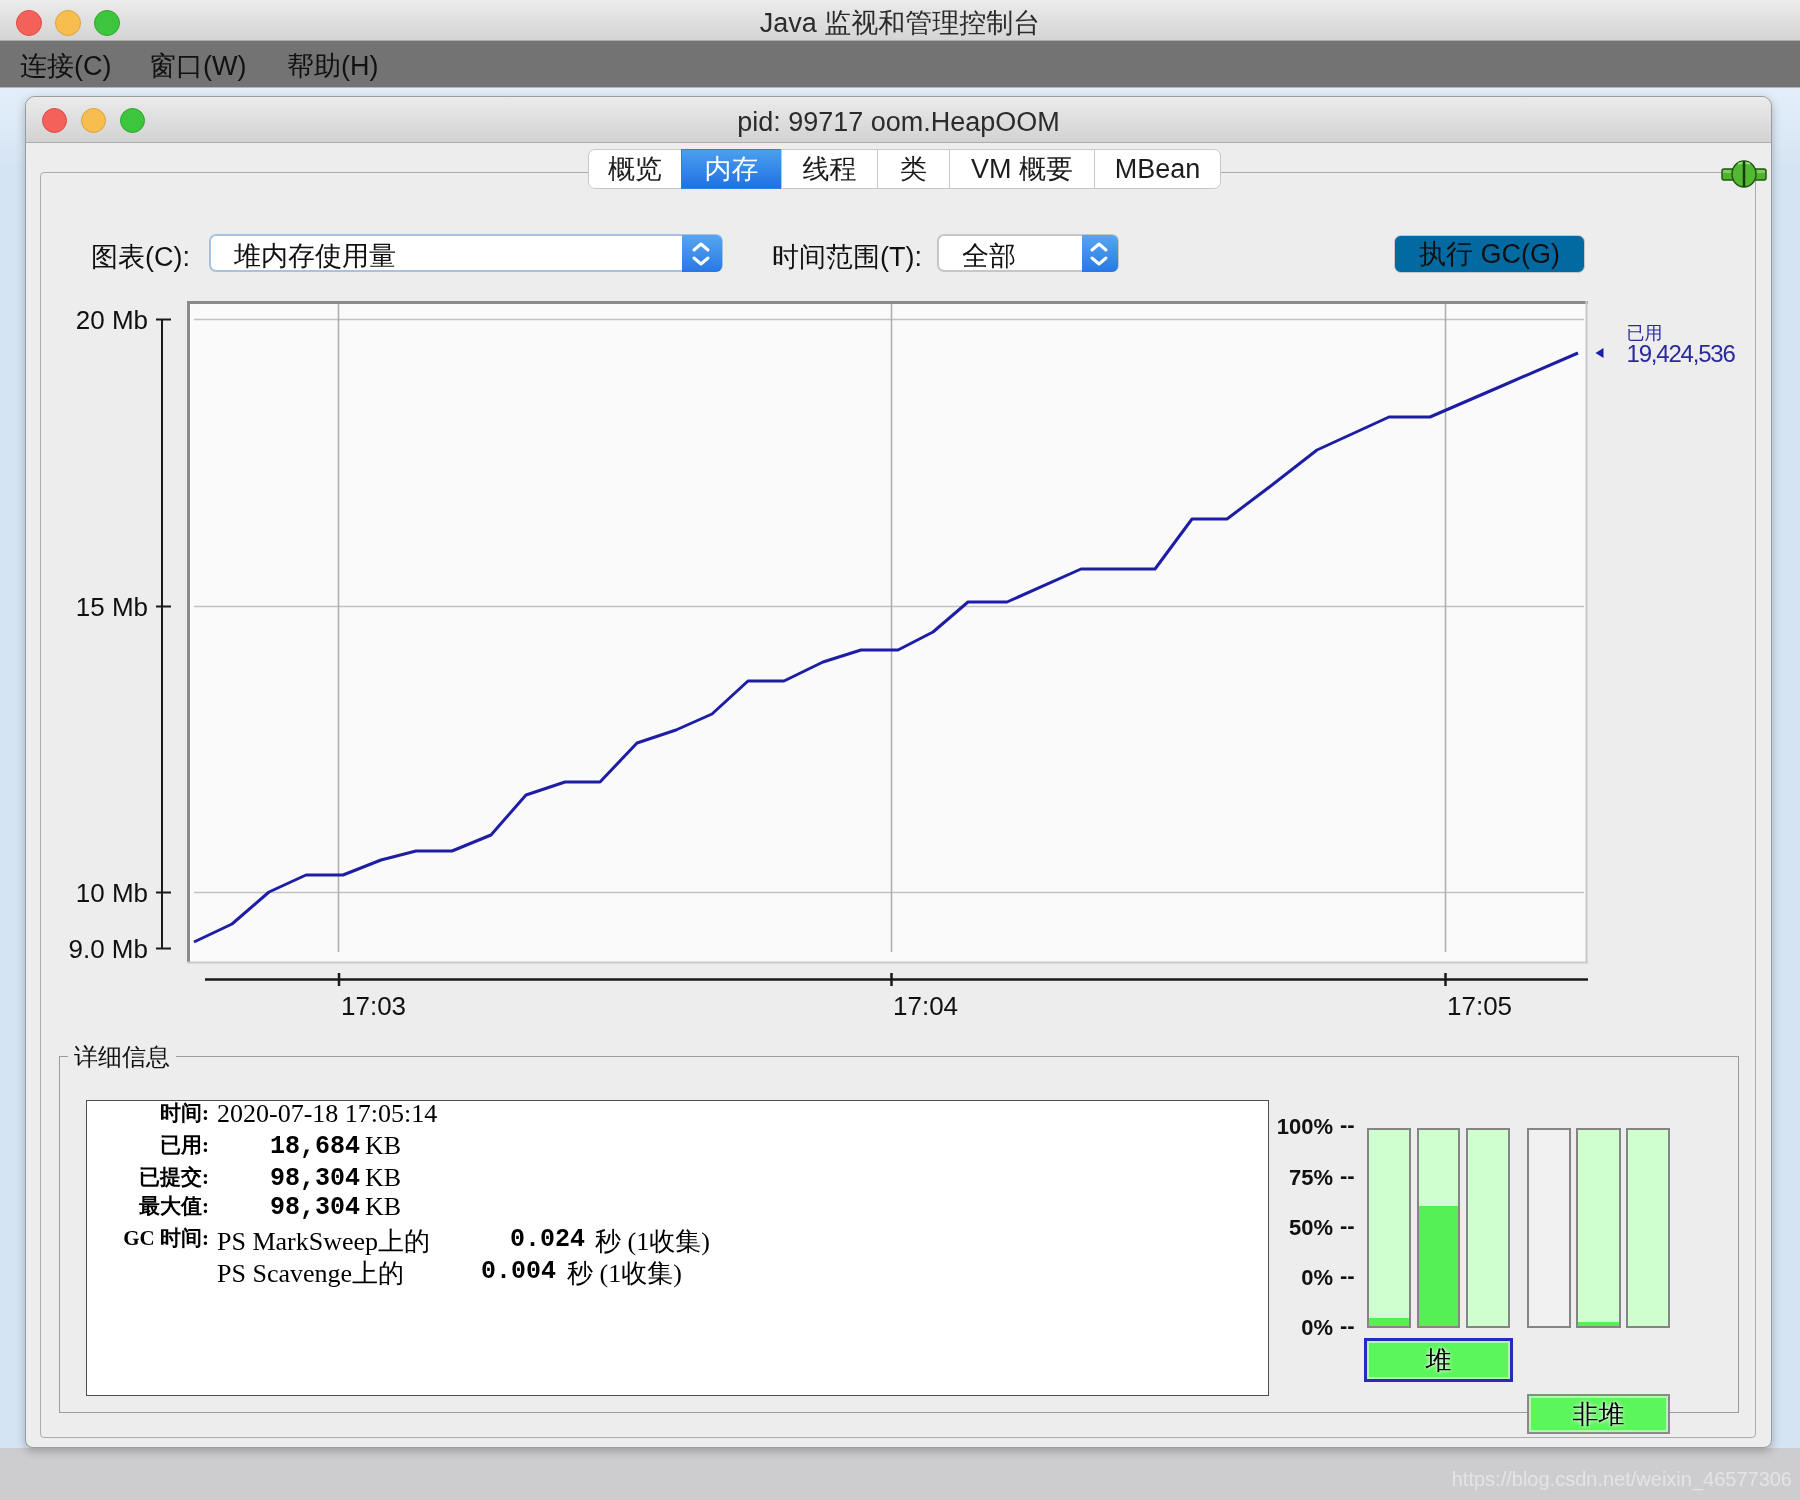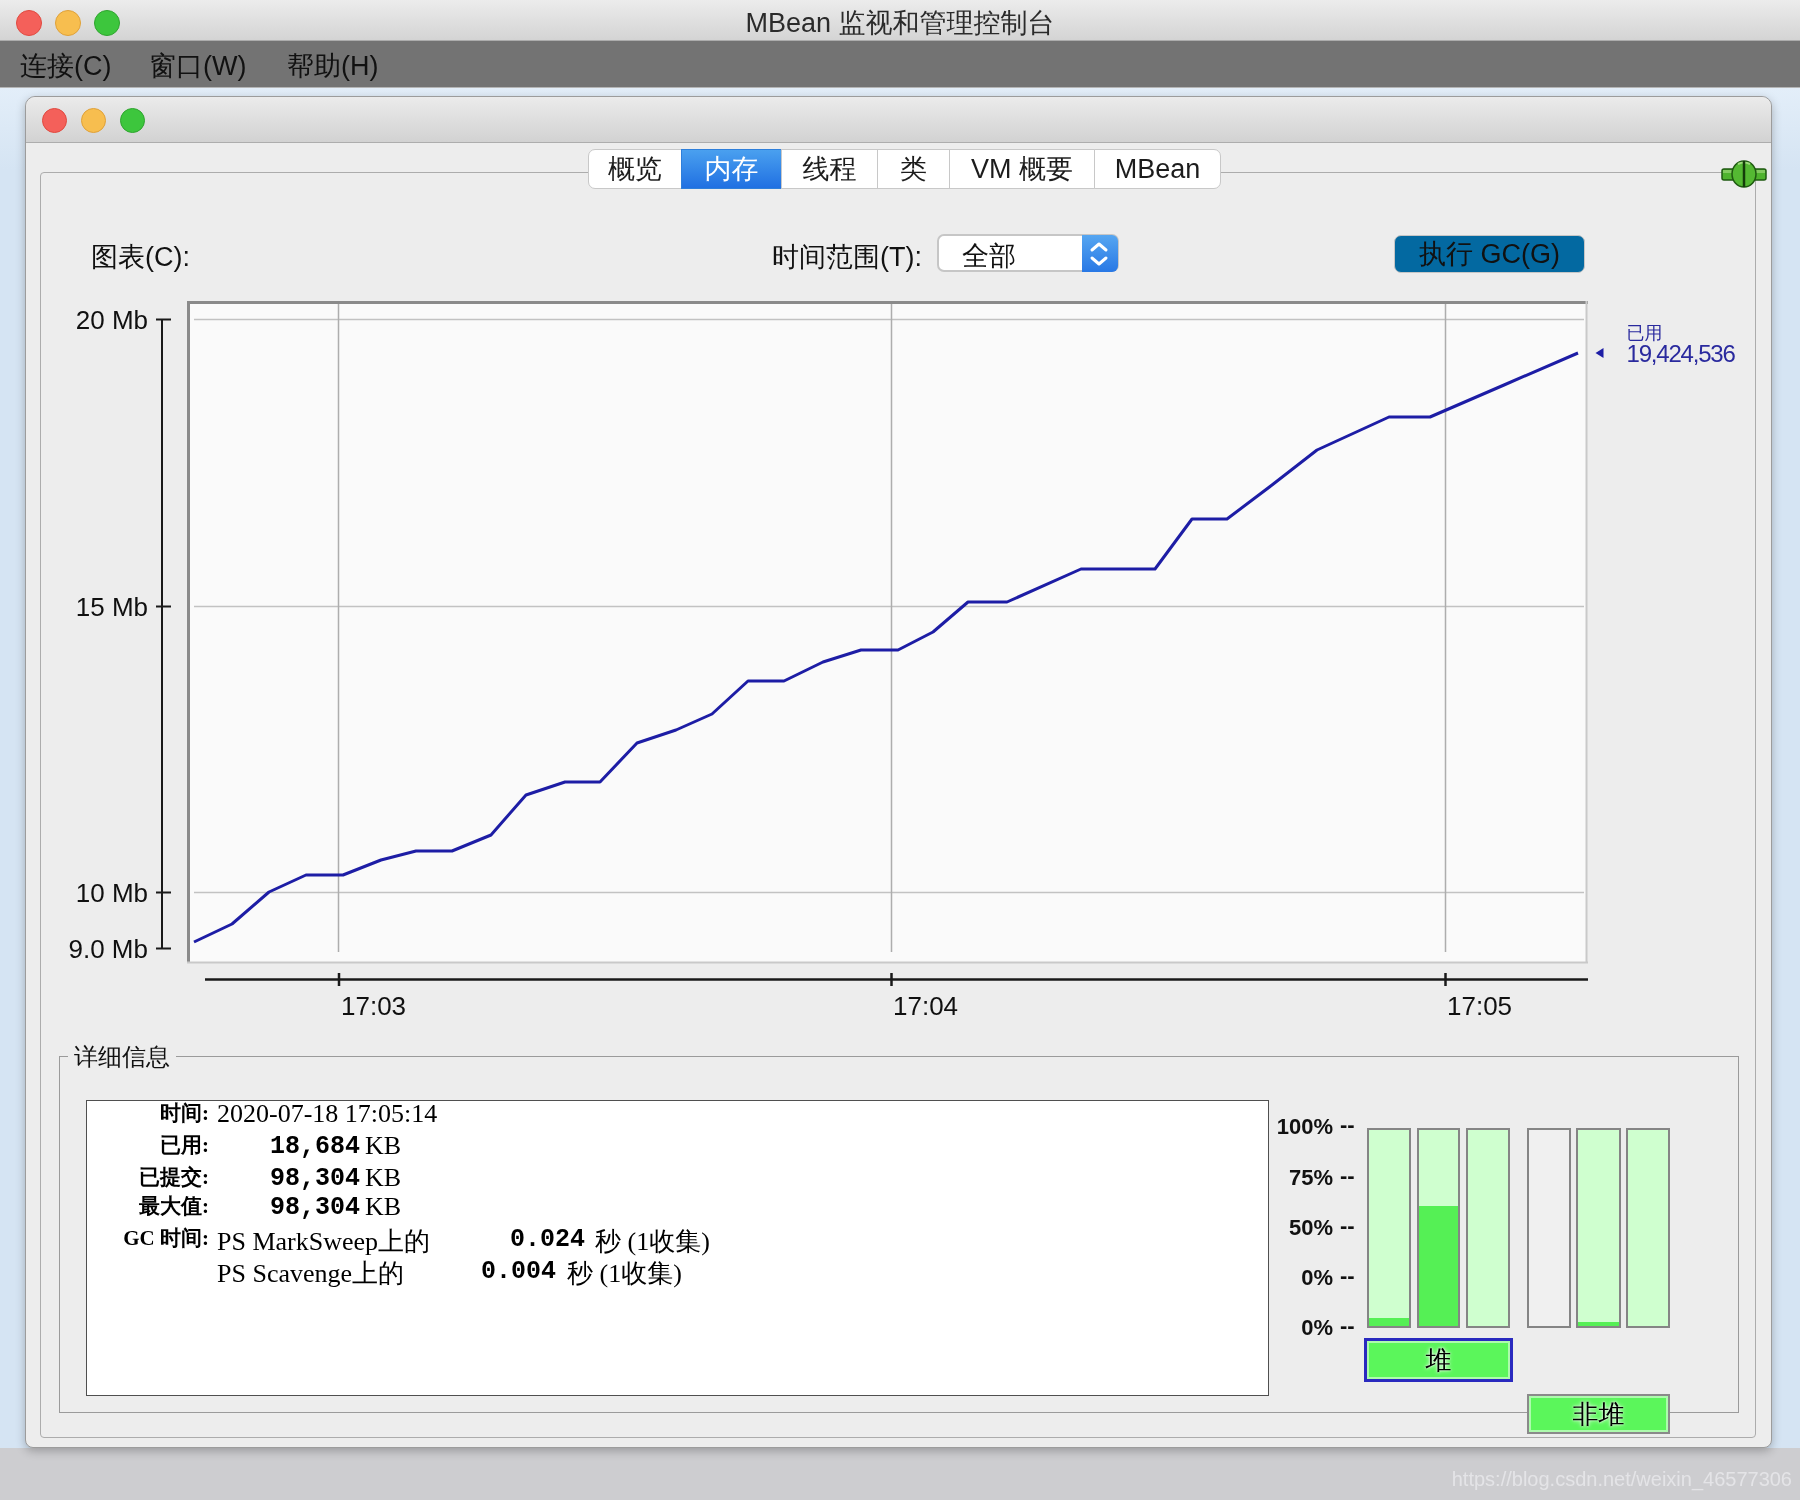--- a/index.html
+++ b/index.html
@@ -67,54 +67,63 @@
  font-size:26px;color:#000;text-align:center;
  text-shadow:0 0 4px #FFF,0 0 2px #FFF;box-shadow:inset 0 0 0 2px rgba(255,255,255,0.5);}
 </style>
 </head>
 <body>
 
 <div id="apptitle" class="abs"></div>
 <div class="tl" style="left:16px;top:10px;width:24px;height:24px;background:#F4605A;border:1px solid #E1493F;"></div>
 <div class="tl" style="left:55px;top:10px;width:24px;height:24px;background:#F7BE4F;border:1px solid #E0A138;"></div>
 <div class="tl" style="left:94px;top:10px;width:24px;height:24px;background:#3DC63D;border:1px solid #2EA52E;"></div>
-<div id="apptitletext" class="abs">MBean 监视和管理控制台</div>
+<div id="apptitletext" class="abs">Java 监视和管理控制台</div>
 <div id="menubar" class="abs">
  <span style="left:20px;">连接(C)</span>
  <span style="left:149px;">窗口(W)</span>
  <span style="left:287px;">帮助(H)</span>
 </div>
 <div id="mdi" class="abs"></div>
 <div id="botband" class="abs"></div>
 <div id="watermark" class="abs">https://blog.csdn.net/weixin_46577306</div>
 
 <div id="win" class="abs">
  <div id="wtitle" class="abs"></div>
  <div class="tl" style="left:16px;top:11px;width:23px;height:23px;background:#F4605A;border:1px solid #E1493F;"></div>
  <div class="tl" style="left:55px;top:11px;width:23px;height:23px;background:#F7BE4F;border:1px solid #E0A138;"></div>
  <div class="tl" style="left:94px;top:11px;width:23px;height:23px;background:#3DC63D;border:1px solid #2EA52E;"></div>
+ <div id="wtitletext" class="abs">pid: 99717 oom.HeapOOM</div>
 
  <div id="tabbox" class="abs"></div>
 
  <div class="tab" style="left:562px;width:94px;border-radius:7px 0 0 7px;">概览</div>
  <div class="tab sel" style="left:655px;width:101px;">内存</div>
  <div class="tab" style="left:755px;width:97px;">线程</div>
  <div class="tab" style="left:851px;width:73px;">类</div>
  <div class="tab" style="left:923px;width:146px;">VM 概要</div>
  <div class="tab" style="left:1068px;width:127px;border-radius:0 7px 7px 0;">MBean</div>
 
  <svg class="abs" style="left:1695px;top:63px;" width="46" height="28" viewBox="0 0 46 28">
   <rect x="1" y="9" width="44" height="11" rx="2" fill="#4FB32E" stroke="#1E5A10" stroke-width="1.5"></rect>
   <rect x="2" y="10" width="42" height="3" fill="#8ED06B" opacity="0.8"></rect>
   <ellipse cx="23" cy="14" rx="12" ry="13" fill="#54B932" stroke="#1E5A10" stroke-width="1.5"></ellipse>
   <path d="M17,4 Q23,1 29,4" stroke="#9FDC7C" stroke-width="2" fill="none"></path>
   <line x1="23" y1="1" x2="23" y2="27" stroke="#143D0A" stroke-width="2.5"></line>
  </svg>
 
  <div class="lbl" style="left:65px;top:142px;">图表(C):</div>
+ <div class="combo" style="left:183px;width:514px;">
+   <span style="position:absolute;left:23px;top:2px;">堆内存使用量</span>
+   <span class="cap"></span>
+   <svg style="position:absolute;right:9px;top:6px;" width="22" height="24" viewBox="0 0 22 24">
+     <path d="M4,8 L11,2 L18,8" stroke="#FFF" stroke-width="3" fill="none" stroke-linecap="round" stroke-linejoin="round"></path>
+     <path d="M4,16 L11,22 L18,16" stroke="#FFF" stroke-width="3" fill="none" stroke-linecap="round" stroke-linejoin="round"></path>
+   </svg>
+ </div>
  <div class="lbl" style="left:746px;top:142px;">时间范围(T):</div>
  <div class="combo" style="left:911px;width:182px;border-color:#C6C6C6;">
    <span style="position:absolute;left:23px;top:2px;">全部</span>
    <span class="cap" style="width:36px;"></span>
    <svg style="position:absolute;right:7px;top:6px;" width="22" height="24" viewBox="0 0 22 24">
      <path d="M4,8 L11,2 L18,8" stroke="#FFF" stroke-width="3" fill="none" stroke-linecap="round" stroke-linejoin="round"></path>
      <path d="M4,16 L11,22 L18,16" stroke="#FFF" stroke-width="3" fill="none" stroke-linecap="round" stroke-linejoin="round"></path>
    </svg>
  </div>
  <div id="gcbtn">执行 GC(G)</div>

